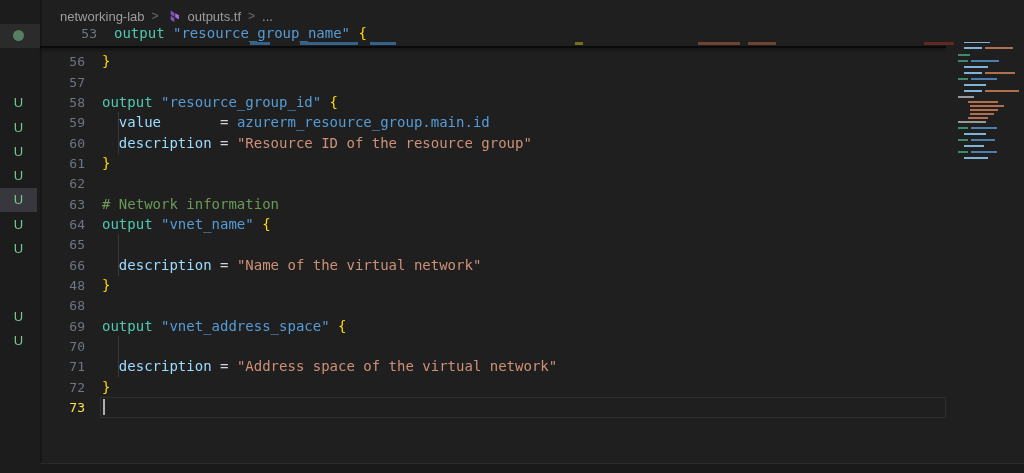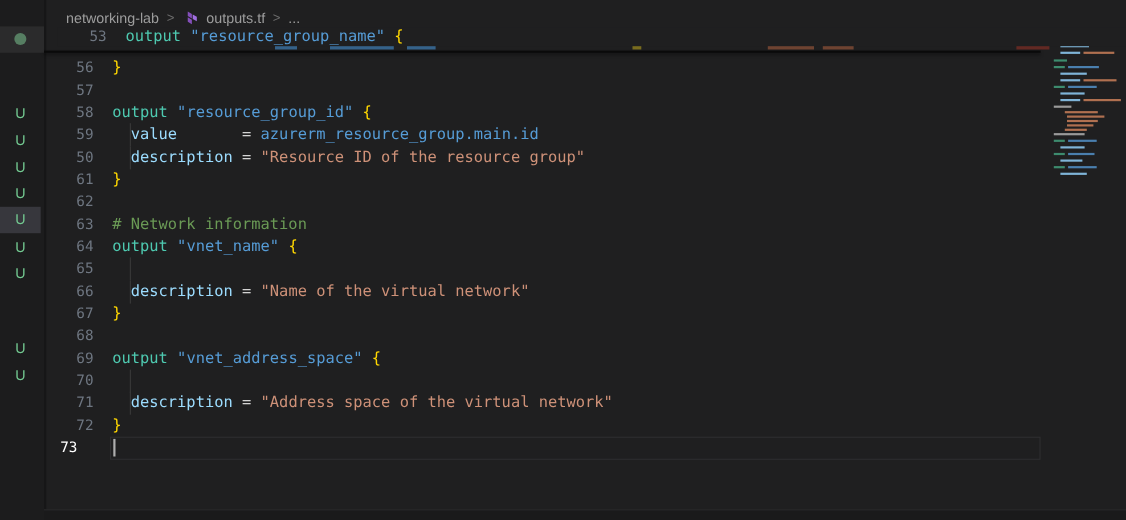--- a/index.html
+++ b/index.html
@@ -18,21 +18,21 @@
   #seam { position:absolute; left:40px; top:0; width:2px; height:473px; background:#161617; }
   
   #breadcrumb { position:absolute; left:60px; top:5px; height:22px; display:flex; align-items:center; gap:7px;
                 font-family:"Liberation Sans",sans-serif; font-size:13px; color:#9d9d9d; }
   .crumb-sep { color:#6e6e6e; font-size:12px; }
   #tf-icon svg { display:block; }
   
   .line { position:absolute; left:40px; right:0; height:21px; }
   .ln { position:absolute; left:0; top:0; width:45px; text-align:right; font-size:13px; line-height:21px; color:var(--lnGray); }
   .code { position:absolute; left:62px; top:0; font-size:14px; line-height:21px; white-space:pre; }
-  .line.cur .ln { color:#ffffff;text-align:center; }
+  .line.cur .ln { color:#fde047; }
   .guide { position:absolute; left:78px; top:0; width:1px; height:21px; background:#393939; }
   .t-kw { color:var(--kw); } .t-label { color:var(--label); } .t-attr { color:var(--attr); }
   .t-op { color:var(--op); } .t-str { color:var(--str); } .t-brace { color:var(--brace); }
   .t-comment { color:var(--comment); } .t-ref { color:var(--ref); } .t-plain { color:var(--op); }
   
   #sticky { position:absolute; left:52px; right:0; top:25px; height:17px; background:var(--editorBg); z-index:5; }
   #sticky .ln { line-height:17px; } #sticky .code { line-height:17px; }
   #sticky-border { position:absolute; left:40px; width:906px; top:46px; height:2px; background:#0a0a0a; z-index:6;
                    box-shadow:0 2px 3px rgba(0,0,0,.45); }
   #sliver { position:absolute; left:0; top:41px; height:5px; right:0; z-index:4; }
@@ -114,21 +114,21 @@
       <div class="line" style="top: 91.96px;">
         <span class="ln">58</span>
         <span class="code"><span class="t-kw">output</span><span class="t-plain"> </span><span class="t-label">"resource_group_id"</span><span class="t-plain"> </span><span class="t-brace">{</span></span>
       </div>
       <div class="line" style="top: 112.29px;">
         <span class="ln">59</span>
         <span class="code"><span class="t-plain">  </span><span class="t-attr">value</span><span class="t-plain">       </span><span class="t-op">= </span><span class="t-ref">azurerm_resource_group.main.id</span></span>
         <div class="guide"></div>
       </div>
       <div class="line" style="top: 132.62px;">
-        <span class="ln">50</span>
+        <span class="ln">60</span>
         <span class="code"><span class="t-plain">  </span><span class="t-attr">description</span><span class="t-plain"> </span><span class="t-op">= </span><span class="t-str">"Resource ID of the resource group"</span></span>
         <div class="guide"></div>
       </div>
       <div class="line" style="top: 152.95px;">
         <span class="ln">61</span>
         <span class="code"><span class="t-brace">}</span></span>
       </div>
       <div class="line" style="top: 173.28px;">
         <span class="ln">62</span>
         <span class="code"></span>
@@ -144,21 +144,21 @@
       <div class="line" style="top: 234.27px;">
         <span class="ln">65</span>
         <div class="guide"></div>
       </div>
       <div class="line" style="top: 254.6px;">
         <span class="ln">66</span>
         <span class="code"><span class="t-plain">  </span><span class="t-attr">description</span><span class="t-plain"> </span><span class="t-op">= </span><span class="t-str">"Name of the virtual network"</span></span>
         <div class="guide"></div>
       </div>
       <div class="line" style="top: 274.93px;">
-        <span class="ln">67</span>
+        <span class="ln">48</span>
         <span class="code"><span class="t-brace">}</span></span>
       </div>
       <div class="line" style="top: 295.26px;">
         <span class="ln">68</span>
         <span class="code"></span>
       </div>
       <div class="line" style="top: 315.59px;">
         <span class="ln">69</span>
         <span class="code"><span class="t-kw">output</span><span class="t-plain"> </span><span class="t-label">"vnet_address_space"</span><span class="t-plain"> </span><span class="t-brace">{</span></span>
       </div>

